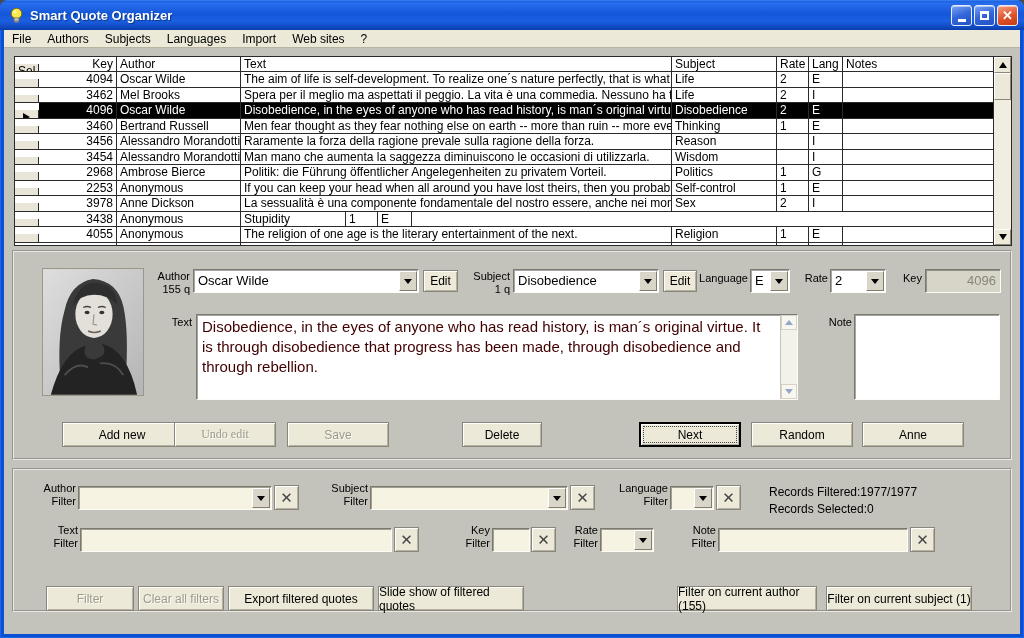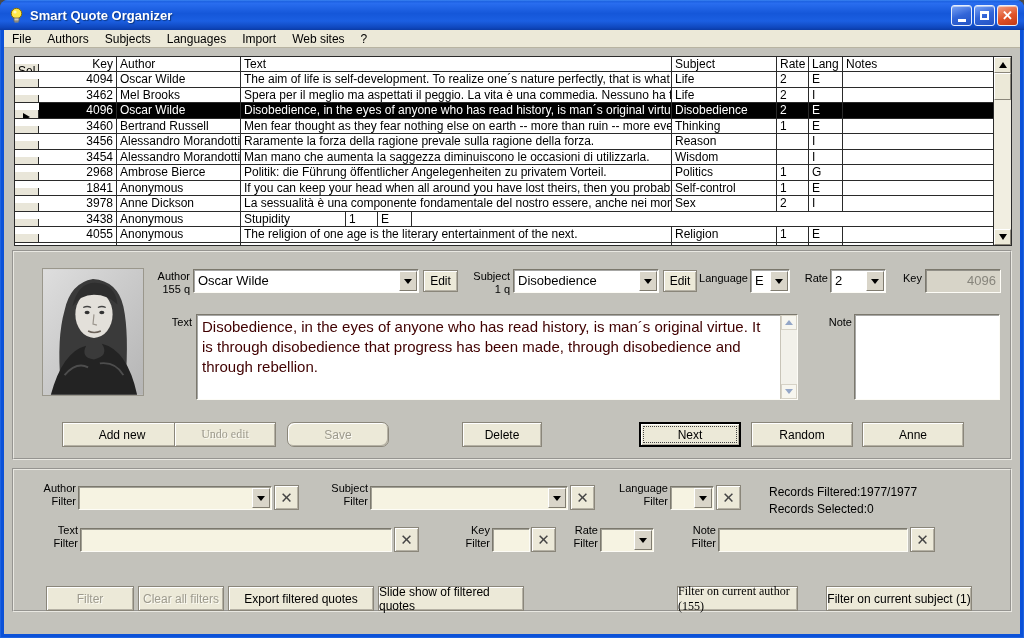--- a/index.html
+++ b/index.html
@@ -218,21 +218,21 @@
               <div class="cell c-key">2968</div>
               <div class="cell c-author">Ambrose Bierce</div>
               <div class="cell c-text">Politik: die Führung öffentlicher Angelegenheiten zu privatem Vorteil.</div>
               <div class="cell c-subject">Politics</div>
               <div class="cell c-rate">1</div>
               <div class="cell c-lang">G</div>
               <div class="cell c-notes"></div>
             </div>
             <div class="grow">
               <div class="cell c-sel"></div>
-              <div class="cell c-key">1841</div>
+              <div class="cell c-key">2253</div>
               <div class="cell c-author">Anonymous</div>
               <div class="cell c-text">If you can keep your head when all around you have lost theirs, then you probably haven't</div>
               <div class="cell c-subject">Self-control</div>
               <div class="cell c-rate">1</div>
               <div class="cell c-lang">E</div>
               <div class="cell c-notes"></div>
             </div>
             <div class="grow">
               <div class="cell c-sel"></div>
               <div class="cell c-key">3978</div>
@@ -362,21 +362,21 @@
               <span class="mtri-down"></span>
             </div>
         </div>
       </div>
 
       <div class="lbl" style="left:806px; top:64px; width:32px;">Note</div>
       <div class="notebox sunken"></div>
 
       <div class="btn" style="left:48px;  top:170px; width:120px;">Add new</div>
       <div class="btn disabled" style="left:160px; top:170px; width:102px;font-family:Liberation Serif, serif;">Undo edit</div>
-      <div class="btn disabled" style="left:273px; top:170px; width:102px;border-radius:7px;">Save</div>
+      <div class="btn disabled" style="left:273px; top:170px; width:102px;">Save</div>
       <div class="btn" style="left:448px; top:170px; width:80px;">Delete</div>
       <div class="btn focused" style="left:625px; top:170px; width:102px;">Next</div>
       <div class="btn" style="left:737px; top:170px; width:102px;">Random</div>
       <div class="btn" style="left:848px; top:170px; width:102px;">Anne</div>
     </div>
 
     <div class="panel panel-filter">
       <div class="lbl" style="left:14px; top:12px; width:48px;">
         <div>Author</div>
         <div>Filter</div>
@@ -459,17 +459,17 @@
       </div>
       <div class="inputbox sunken cream" style="left:704px; top:58px; width:190px;"></div>
       <div class="xbtn" style="left:896px; top:57px;">
           <span>✕</span>
         </div>
 
       <div class="btn disabled" style="left:32px;  top:116px; width:88px;">Filter</div>
       <div class="btn disabled" style="left:124px; top:116px; width:86px;">Clear all filters</div>
       <div class="btn" style="left:214px; top:116px; width:146px;">Export filtered quotes</div>
       <div class="btn" style="left:364px; top:116px; width:146px;">Slide show of filtered quotes</div>
-      <div class="btn" style="left:663px; top:116px; width:121px;font-family:Liberation Serif, serif;">Filter on current author (155)</div>
+      <div class="btn" style="left:663px; top:116px; width:140px;">Filter on current author (155)</div>
       <div class="btn" style="left:812px; top:116px; width:146px;">Filter on current subject (1)</div>
     </div>
   </div>
 </div>
 
 </body></html>

